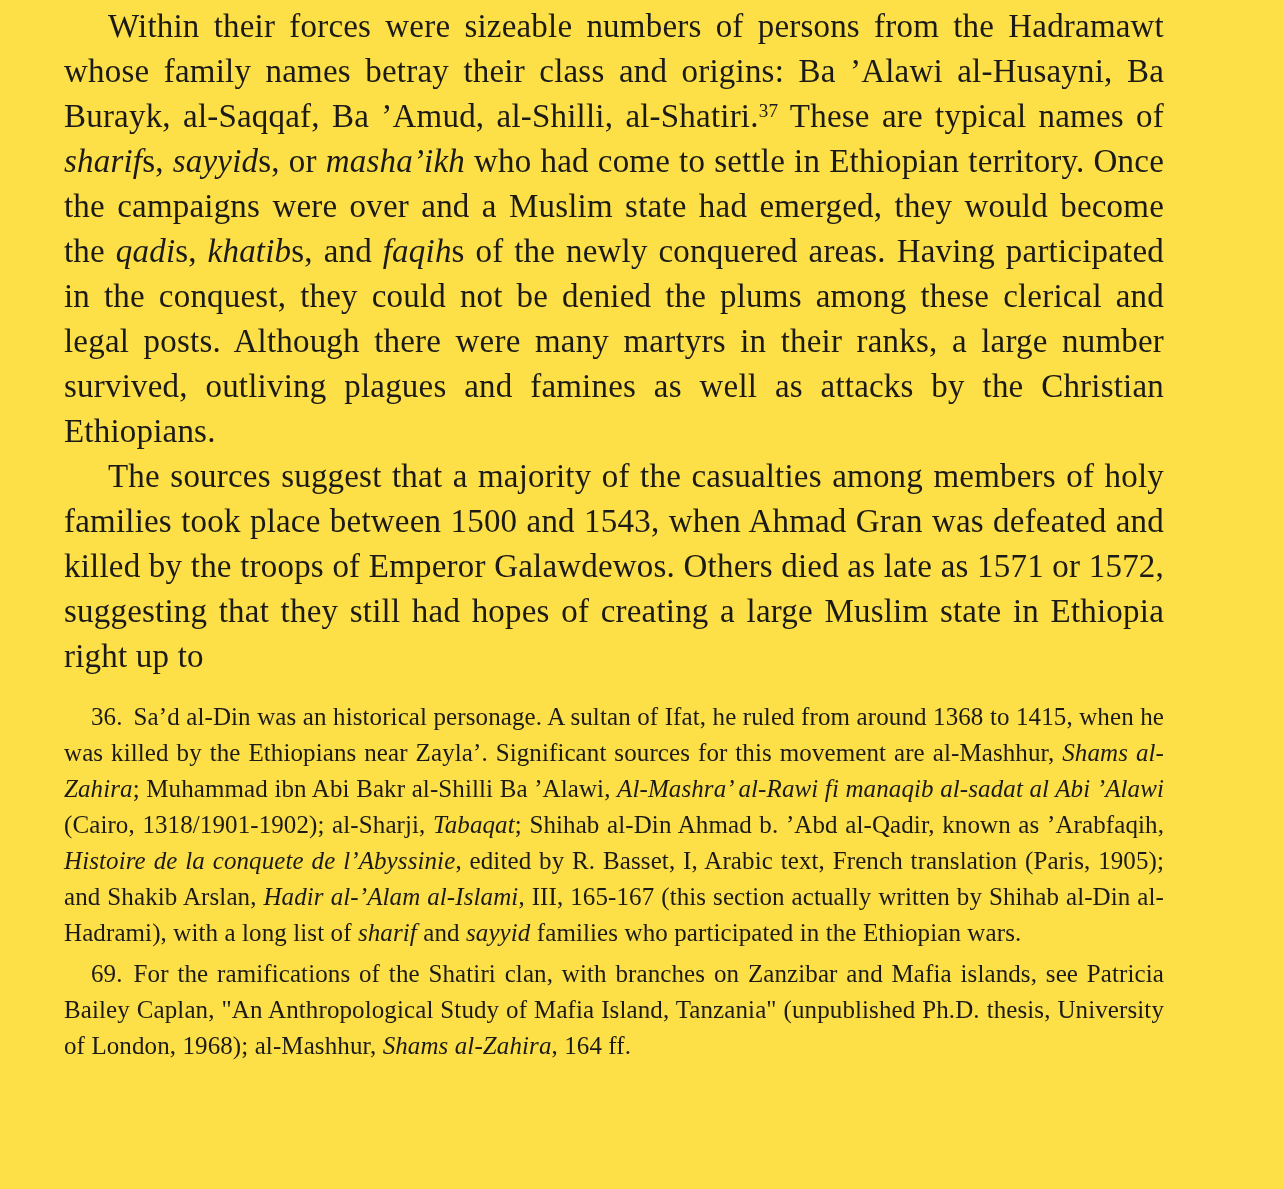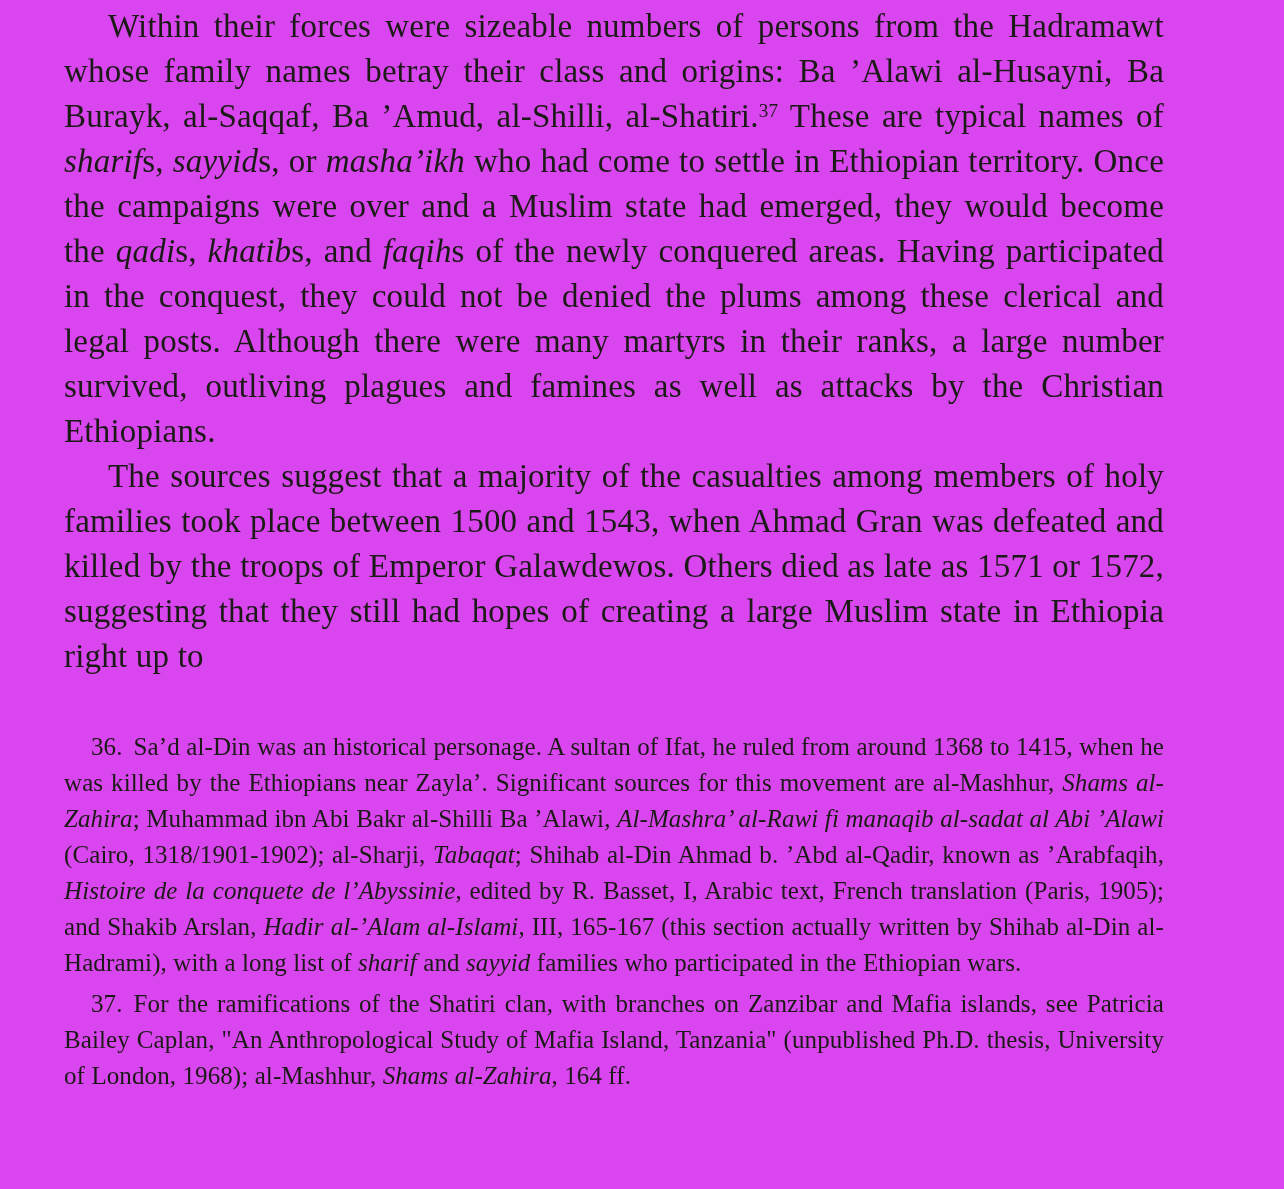--- a/index.html
+++ b/index.html
@@ -10,21 +10,21 @@
   body {
     width: 1284px;
     height: 1189px;
     overflow: hidden;
   }
   .page {
     box-sizing: border-box;
     width: 1284px;
     height: 1189px;
     padding: 4px 120px 0 64px;
-    background: #d946ef;
+    background: #fde047;
     color: #1c1a17;
     font-family: "Liberation Serif", "DejaVu Serif", serif;
   }
   .body-text .body-para {
     margin: 0;
     font-size: 33px;
     line-height: 45px;
     letter-spacing: 0.2px;
     text-align: justify;
     text-indent: 44px;
@@ -33,21 +33,21 @@
     font-style: italic;
   }
   sup.fn-ref {
     font-size: 0.58em;
     line-height: 0;
     vertical-align: baseline;
     position: relative;
     top: -0.5em;
   }
   .footnotes {
-    margin-top: 50px;
+    margin-top: 20px;
   }
   .footnote {
     margin: 0;
     font-size: 25px;
     line-height: 36px;
     letter-spacing: 0.1px;
     text-align: justify;
     text-indent: 27px;
   }
   .footnote + .footnote {
@@ -65,17 +65,17 @@
   <main class="body-text">
     <p class="body-para"><span>Within their forces were sizeable numbers of persons from the Hadramawt whose family names betray their class and origins: Ba ’Alawi al-Husayni, Ba Burayk, al-Saqqaf, Ba ’Amud, al-Shilli, al-Shatiri.</span><sup class="fn-ref">37</sup><span> These are typical names of </span><i>sharif</i><span>s, </span><i>sayyid</i><span>s, or </span><i>masha’ikh</i><span> who had come to settle in Ethiopian territory. Once the campaigns were over and a Muslim state had emerged, they would become the </span><i>qadi</i><span>s, </span><i>khatib</i><span>s, and </span><i>faqih</i><span>s of the newly conquered areas. Having participated in the conquest, they could not be denied the plums among these clerical and legal posts. Although there were many martyrs in their ranks, a large number survived, outliving plagues and famines as well as attacks by the Christian Ethiopians.</span></p>
     <p class="body-para"><span>The sources suggest that a majority of the casualties among members of holy families took place between 1500 and 1543, when Ahmad Gran was defeated and killed by the troops of Emperor Galawdewos. Others died as late as 1571 or 1572, suggesting that they still had hopes of creating a large Muslim state in Ethiopia right up to</span></p>
   </main>
 
   <section class="footnotes">
     <p class="footnote">
       <span class="fn-num">36.</span><span class="fn-body"><span>Sa’d al-Din was an historical personage. A sultan of Ifat, he ruled from around 1368 to 1415, when he was killed by the Ethiopians near Zayla’. Significant sources for this movement are al-Mashhur, </span><i>Shams al-Zahira</i><span>; Muhammad ibn Abi Bakr al-Shilli Ba ’Alawi, </span><i>Al-Mashra’ al-Rawi fi manaqib al-sadat al Abi ’Alawi</i><span> (Cairo, 1318/1901-1902); al-Sharji, </span><i>Tabaqat</i><span>; Shihab al-Din Ahmad b. ’Abd al-Qadir, known as ’Arabfaqih, </span><i>Histoire de la conquete de l’Abyssinie</i><span>, edited by R. Basset, I, Arabic text, French translation (Paris, 1905); and Shakib Arslan, </span><i>Hadir al-’Alam al-Islami</i><span>, III, 165-167 (this section actually written by Shihab al-Din al-Hadrami), with a long list of </span><i>sharif</i><span> and </span><i>sayyid</i><span> families who participated in the Ethiopian wars.</span></span>
     </p>
     <p class="footnote">
-      <span class="fn-num">37.</span><span class="fn-body"><span>For the ramifications of the Shatiri clan, with branches on Zanzibar and Mafia islands, see Patricia Bailey Caplan, "An Anthropological Study of Mafia Island, Tanzania" (unpublished Ph.D. thesis, University of London, 1968); al-Mashhur, </span><i>Shams al-Zahira</i><span>, 164 ff.</span></span>
+      <span class="fn-num">69.</span><span class="fn-body"><span>For the ramifications of the Shatiri clan, with branches on Zanzibar and Mafia islands, see Patricia Bailey Caplan, "An Anthropological Study of Mafia Island, Tanzania" (unpublished Ph.D. thesis, University of London, 1968); al-Mashhur, </span><i>Shams al-Zahira</i><span>, 164 ff.</span></span>
     </p>
   </section>
 
 </div>
 
 </body></html>

